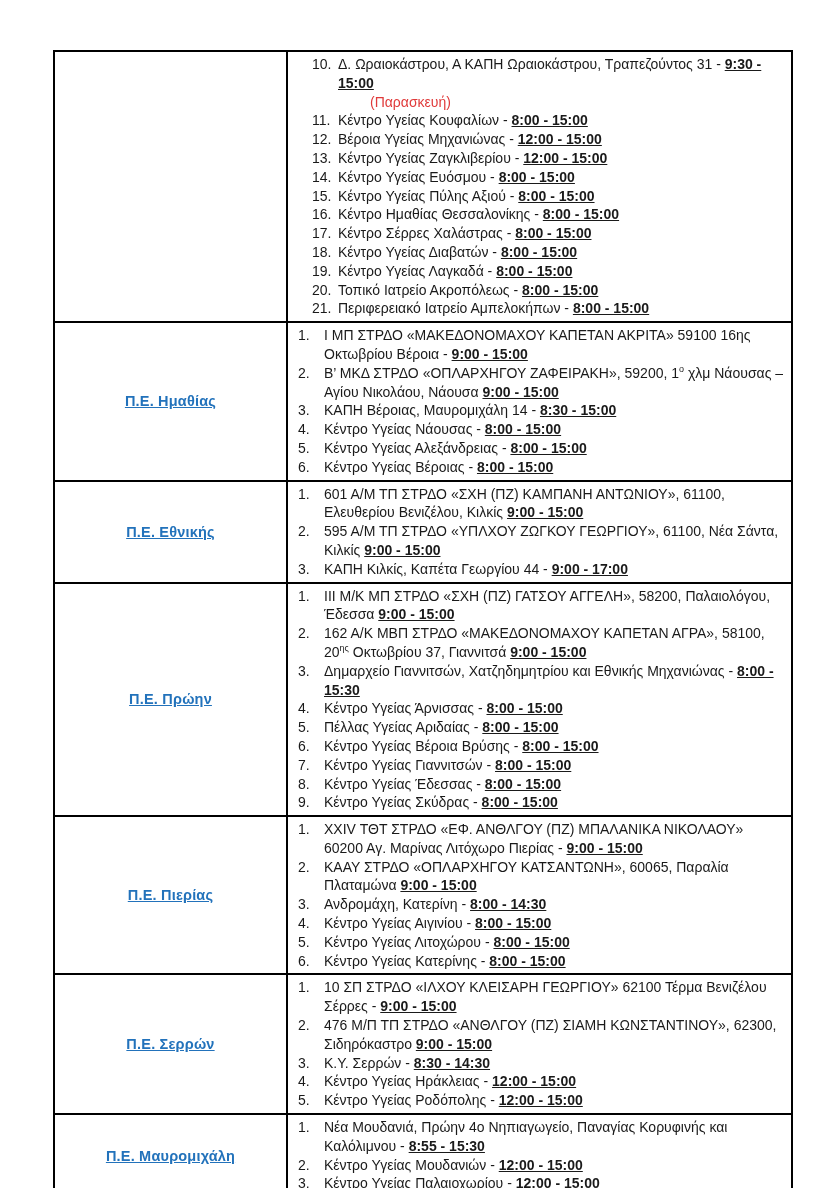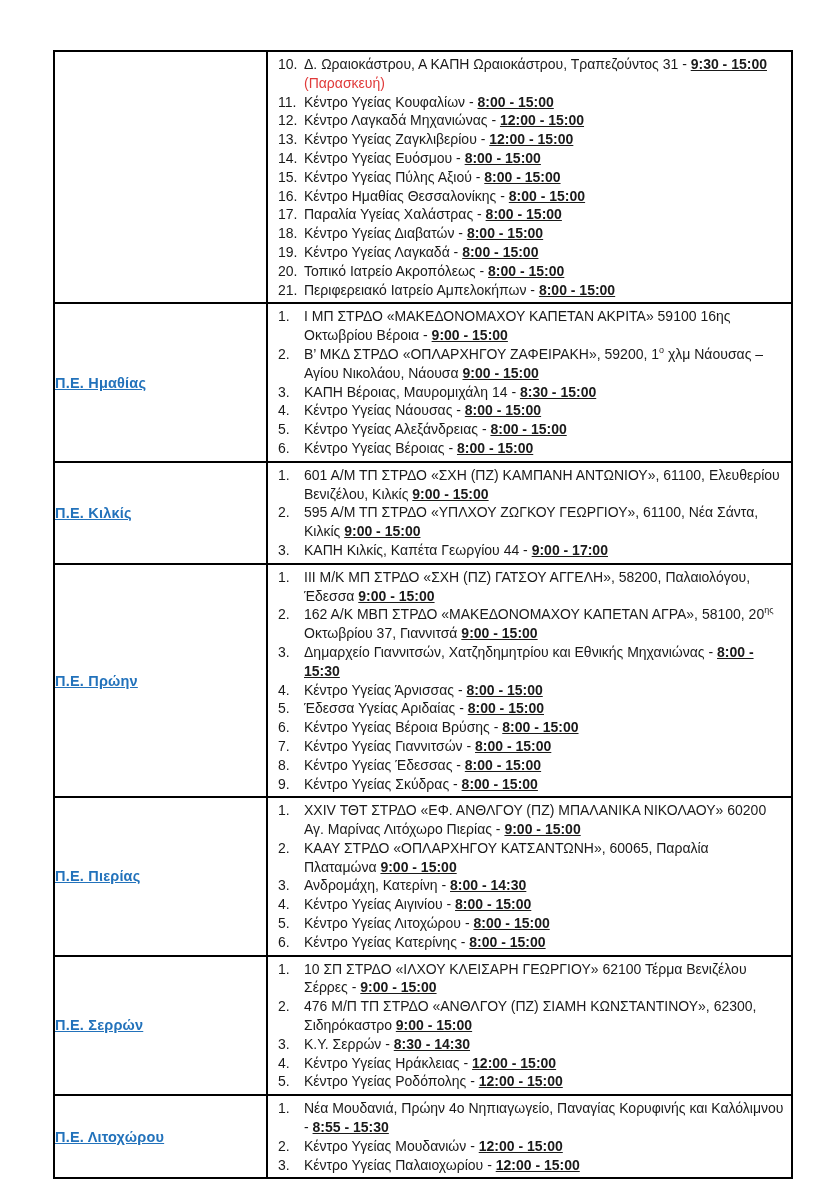--- a/index.html
+++ b/index.html
@@ -24,27 +24,27 @@
     table-layout:fixed;
   }
   .doc-table td{
     border:2px solid var(--line);
     vertical-align:top;
     padding:0;
   }
   td.label-cell{
     width:211px;
     vertical-align:middle;
-    text-align:left;
+    text-align:center;
   }
   td.items-cell{
     padding:3px 6px 3px 6px;
   }
   
-  tr:nth-child(1) td{height:242px;}
+  tr:nth-child(1) td{height:242px;padding-left:20px;}
   tr:nth-child(2) td{height:148px;}
   tr:nth-child(3) td{height:94px;}
   tr:nth-child(4) td{height:223px;}
   tr:nth-child(5) td{height:150px;}
   tr:nth-child(6) td{height:131px;}
   tr:nth-child(7) td{height:68px;}
 
   .region-label{
     color:var(--blue);
     font-weight:bold;
@@ -66,21 +66,21 @@
     flex:0 0 28px;
     padding-left:4px;
     box-sizing:border-box;
   }
   .txt{
     flex:1 1 auto;
     padding-left:2px;
   }
   .pt-plain{}
   .pt-time{text-decoration:underline;font-weight:bold;}
-  .pt-note{color:var(--red);}
+  .pt-note{color:var(--red);margin-left:32px;}
   .pt-sup{font-size:9px;vertical-align:super;line-height:0;}
 </style>
 </head>
 <body>
 
 <table class="doc-table">
   <tbody>
   <tr>
     <td class="label-cell">
       <span class="region-label"></span>
@@ -92,21 +92,21 @@
     <span class="txt"><span class="pt-plain">Δ. Ωραιοκάστρου, Α ΚΑΠΗ Ωραιοκάστρου, Τραπεζούντος 31 - </span><span class="pt-time">9:30 - 15:00</span><br><span class="pt-note">(Παρασκευή)</span></span>
   </li>
 
   <li>
     <span class="num">11.</span>
     <span class="txt"><span class="pt-plain">Κέντρο Υγείας Κουφαλίων - </span><span class="pt-time">8:00 - 15:00</span></span>
   </li>
 
   <li>
     <span class="num">12.</span>
-    <span class="txt"><span class="pt-plain">Κέντρο Λαγκαδά Μηχανιώνας - </span><span class="pt-time">12:00 - 15:00</span></span>
+    <span class="txt"><span class="pt-plain">Βέροια Υγείας Μηχανιώνας - </span><span class="pt-time">12:00 - 15:00</span></span>
   </li>
 
   <li>
     <span class="num">13.</span>
     <span class="txt"><span class="pt-plain">Κέντρο Υγείας Ζαγκλιβερίου - </span><span class="pt-time">12:00 - 15:00</span></span>
   </li>
 
   <li>
     <span class="num">14.</span>
     <span class="txt"><span class="pt-plain">Κέντρο Υγείας Ευόσμου - </span><span class="pt-time">8:00 - 15:00</span></span>
@@ -117,21 +117,21 @@
     <span class="txt"><span class="pt-plain">Κέντρο Υγείας Πύλης Αξιού - </span><span class="pt-time">8:00 - 15:00</span></span>
   </li>
 
   <li>
     <span class="num">16.</span>
     <span class="txt"><span class="pt-plain">Κέντρο Ημαθίας Θεσσαλονίκης - </span><span class="pt-time">8:00 - 15:00</span></span>
   </li>
 
   <li>
     <span class="num">17.</span>
-    <span class="txt"><span class="pt-plain">Παραλία Υγείας Χαλάστρας - </span><span class="pt-time">8:00 - 15:00</span></span>
+    <span class="txt"><span class="pt-plain">Κέντρο Σέρρες Χαλάστρας - </span><span class="pt-time">8:00 - 15:00</span></span>
   </li>
 
   <li>
     <span class="num">18.</span>
     <span class="txt"><span class="pt-plain">Κέντρο Υγείας Διαβατών - </span><span class="pt-time">8:00 - 15:00</span></span>
   </li>
 
   <li>
     <span class="num">19.</span>
     <span class="txt"><span class="pt-plain">Κέντρο Υγείας Λαγκαδά - </span><span class="pt-time">8:00 - 15:00</span></span>
@@ -184,21 +184,21 @@
   <li>
     <span class="num">6.</span>
     <span class="txt"><span class="pt-plain">Κέντρο Υγείας Βέροιας - </span><span class="pt-time">8:00 - 15:00</span></span>
   </li>
 </ul>
     </td>
   </tr>
 
   <tr>
     <td class="label-cell">
-      <span class="region-label">Π.Ε. Κιλκίς</span>
+      <span class="region-label">Π.Ε. Εθνικής</span>
     </td>
     <td class="items-cell">
       <ul class="sites">
   <li>
     <span class="num">1.</span>
     <span class="txt"><span class="pt-plain">601 Α/Μ ΤΠ ΣΤΡΔΟ «ΣΧΗ (ΠΖ) ΚΑΜΠΑΝΗ ΑΝΤΩΝΙΟΥ», 61100, Ελευθερίου Βενιζέλου, Κιλκίς </span><span class="pt-time">9:00 - 15:00</span></span>
   </li>
 
   <li>
     <span class="num">2.</span>
@@ -234,21 +234,21 @@
     <span class="txt"><span class="pt-plain">Δημαρχείο Γιαννιτσών, Χατζηδημητρίου και Εθνικής Μηχανιώνας - </span><span class="pt-time">8:00 - 15:30</span></span>
   </li>
 
   <li>
     <span class="num">4.</span>
     <span class="txt"><span class="pt-plain">Κέντρο Υγείας Άρνισσας - </span><span class="pt-time">8:00 - 15:00</span></span>
   </li>
 
   <li>
     <span class="num">5.</span>
-    <span class="txt"><span class="pt-plain">Έδεσσα Υγείας Αριδαίας - </span><span class="pt-time">8:00 - 15:00</span></span>
+    <span class="txt"><span class="pt-plain">Πέλλας Υγείας Αριδαίας - </span><span class="pt-time">8:00 - 15:00</span></span>
   </li>
 
   <li>
     <span class="num">6.</span>
     <span class="txt"><span class="pt-plain">Κέντρο Υγείας Βέροια Βρύσης - </span><span class="pt-time">8:00 - 15:00</span></span>
   </li>
 
   <li>
     <span class="num">7.</span>
     <span class="txt"><span class="pt-plain">Κέντρο Υγείας Γιαννιτσών - </span><span class="pt-time">8:00 - 15:00</span></span>
@@ -335,21 +335,21 @@
   <li>
     <span class="num">5.</span>
     <span class="txt"><span class="pt-plain">Κέντρο Υγείας Ροδόπολης - </span><span class="pt-time">12:00 - 15:00</span></span>
   </li>
 </ul>
     </td>
   </tr>
 
   <tr>
     <td class="label-cell">
-      <span class="region-label">Π.Ε. Λιτοχώρου</span>
+      <span class="region-label">Π.Ε. Μαυρομιχάλη</span>
     </td>
     <td class="items-cell">
       <ul class="sites">
   <li>
     <span class="num">1.</span>
     <span class="txt"><span class="pt-plain">Νέα Μουδανιά, Πρώην 4ο Νηπιαγωγείο, Παναγίας Κορυφινής και Καλόλιμνου - </span><span class="pt-time">8:55 - 15:30</span></span>
   </li>
 
   <li>
     <span class="num">2.</span>

